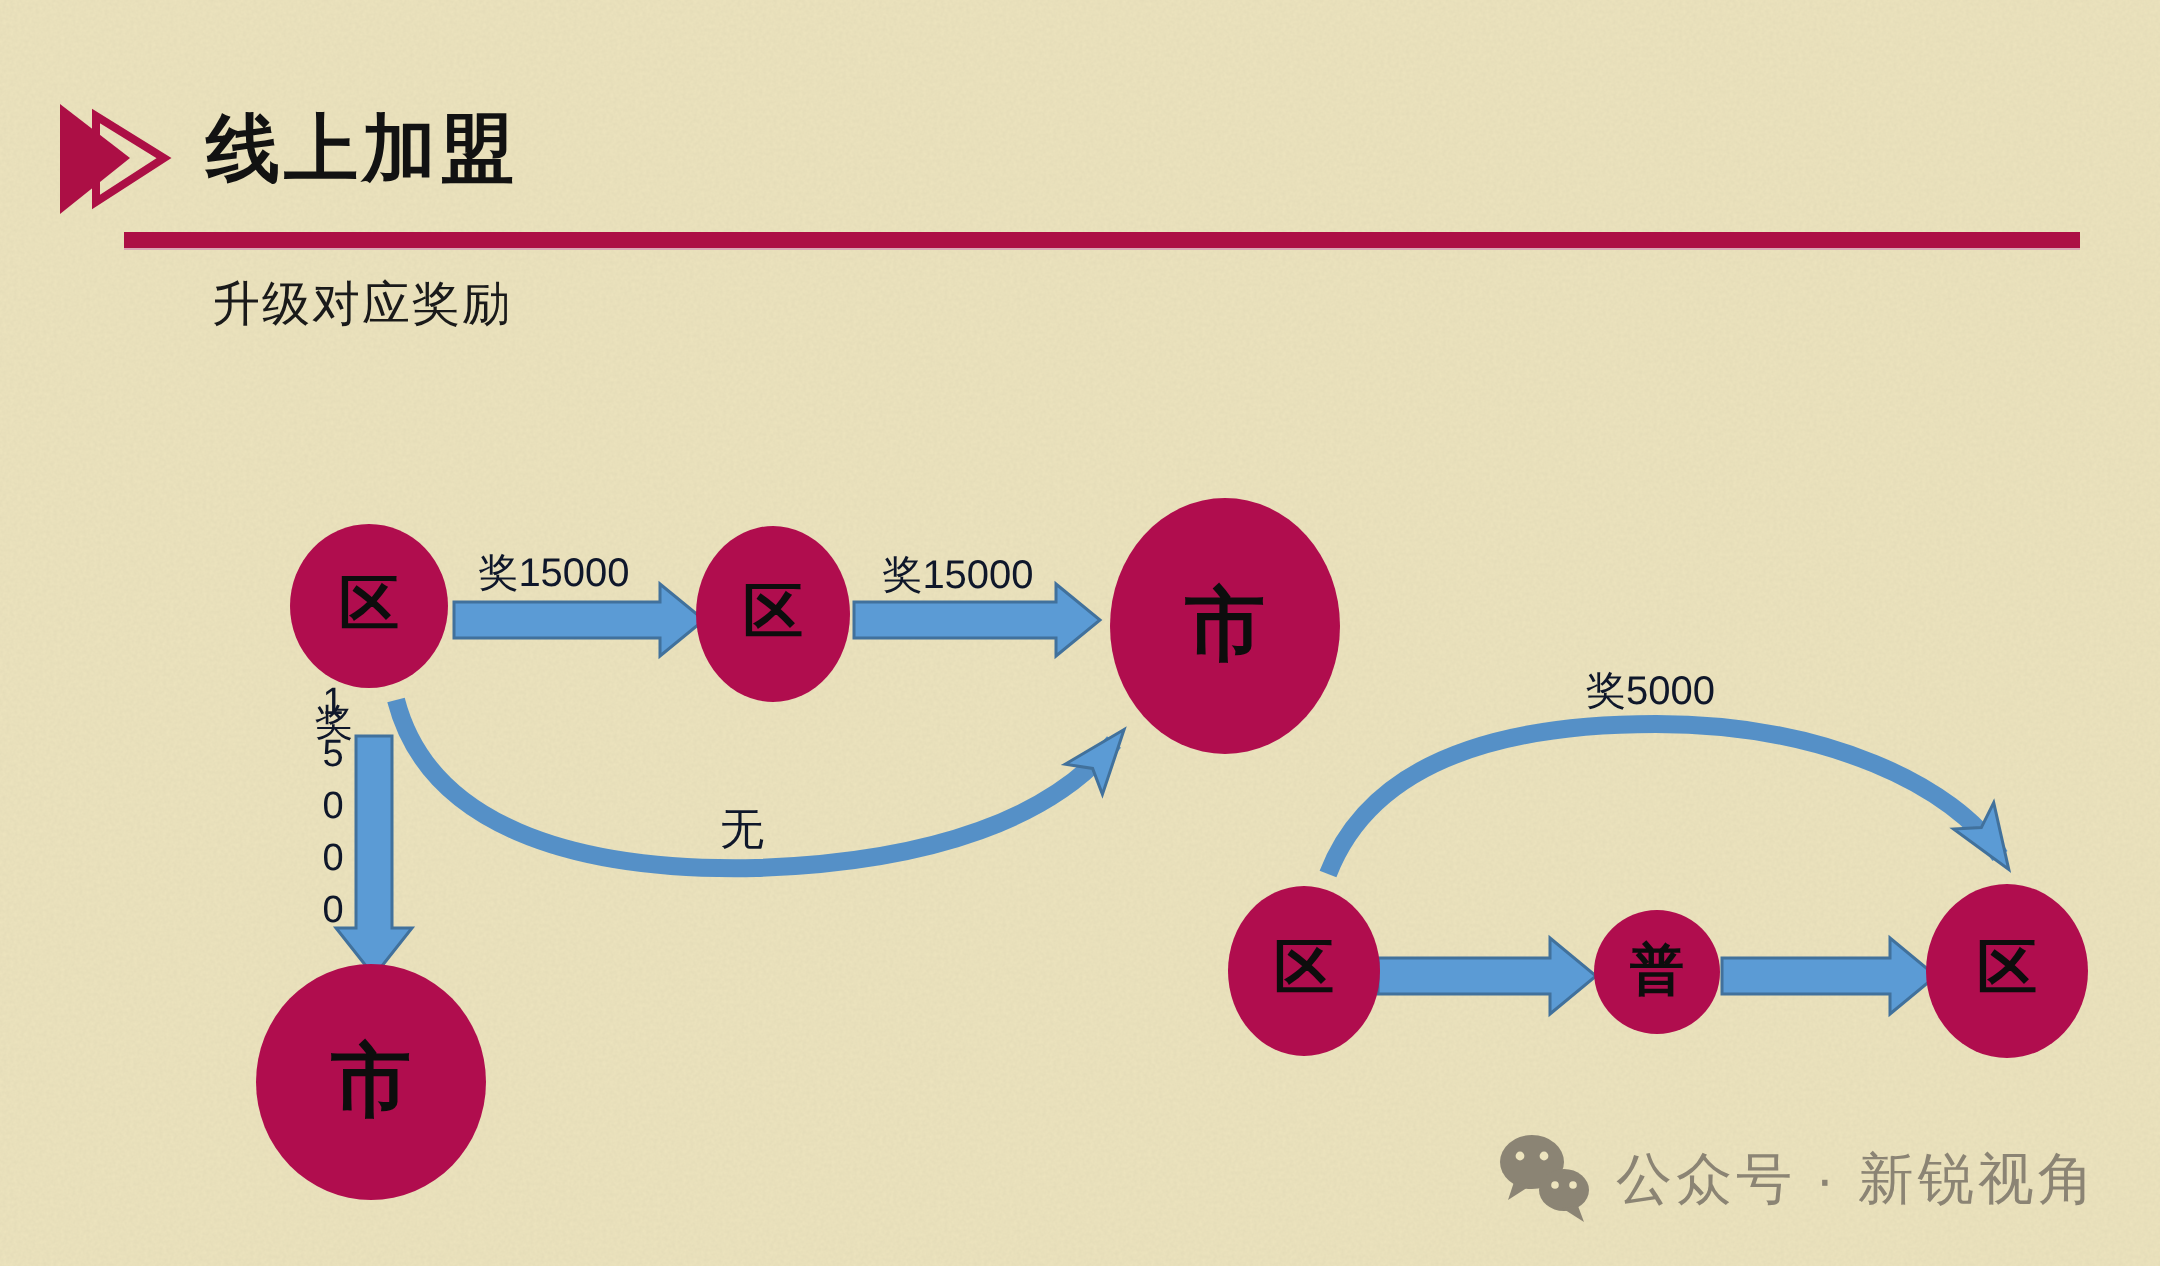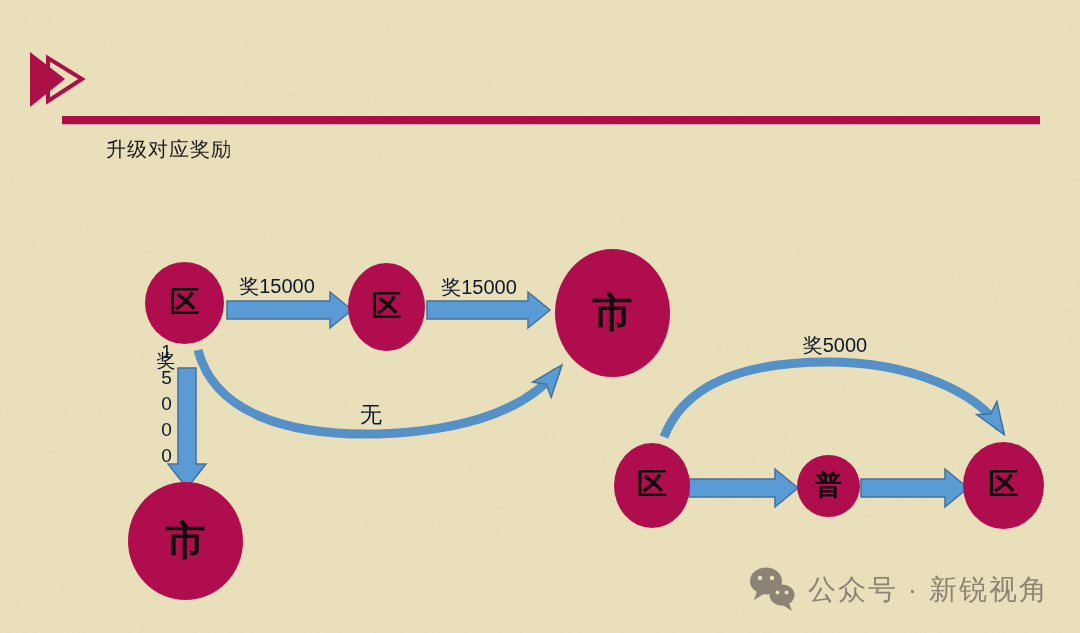--- a/index.html
+++ b/index.html
@@ -16,21 +16,21 @@
   .title{
     position:absolute;left:103px;top:50px;z-index:2;
     font-size:37px;font-weight:bold;letter-spacing:2px;color:#121212;
   }
   .title-rule{
     position:absolute;left:62px;top:116px;width:978px;height:8px;z-index:2;
     background:#AC0F45;border-bottom:1px solid #d8a9b4;
   }
   .subtitle{
     position:absolute;left:106px;top:136px;z-index:2;
-    font-size:20px;letter-spacing:1px;color:#1a1a1a;
+    font-size:24px;letter-spacing:1px;color:#1a1a1a;
   }
 
   
   .arrows{position:absolute;left:0;top:0;z-index:2;}
 
   
   .node{
     position:absolute;z-index:3;border-radius:50%;
     background:#B00D4E;
     display:flex;align-items:center;justify-content:center;
@@ -50,21 +50,21 @@
   
   .edge-label{position:absolute;z-index:4;font-size:20px;color:#0f172a;}
   .lbl-ab{left:231px;top:273px;width:92px;text-align:center;}
   .lbl-bc{left:433px;top:274px;width:92px;text-align:center;}
   .lbl-ad{
     left:153px;top:336px;height:170px;z-index:4;
     writing-mode:vertical-rl;text-orientation:upright;
     font-size:19px;letter-spacing:5px;
   }
   .lbl-ac{left:360px;top:400px;font-size:22px;}
-  .lbl-arc{left:793px;top:332px;width:84px;text-align:center;}
+  .lbl-arc{left:793px;top:332px;width:84px;}
 
   
   .watermark{position:absolute;left:748px;top:566px;z-index:5;display:flex;align-items:center;}
   .wechat-icon{width:50px;height:48px;margin-right:10px;}
   .watermark-text{font-size:28px;color:#8B8474;letter-spacing:2px;white-space:nowrap;}
 </style>
 </head>
 <body>
 
 <div class="slide">
@@ -74,20 +74,21 @@
       <feTurbulence type="fractalNoise" baseFrequency="0.55" numOctaves="2" stitchTiles="stitch"></feTurbulence>
       <feColorMatrix type="matrix" values="0 0 0 0 0.45  0 0 0 0 0.42  0 0 0 0 0.30  0 0 0 0.16 0"></feColorMatrix>
     </filter>
     <rect width="1080" height="633" filter="url(#paperNoise)"></rect>
   </svg>
 
   <svg class="bullet-icon" viewBox="0 0 58 60">
     <polygon points="2,2 2,57 37,29" fill="#AC0F45"></polygon>
     <polygon points="20,8 20,51 54,29" fill="none" stroke="#AC0F45" stroke-width="4"></polygon>
   </svg>
+  <div class="title">线上加盟</div>
   <div class="title-rule"></div>
   <div class="subtitle">升级对应奖励</div>
 
   <svg class="arrows" width="1080" height="633">
     <defs>
       <marker id="arrowHead" markerUnits="userSpaceOnUse" markerWidth="36" markerHeight="32" refX="26" refY="15" orient="auto">
         <path d="M2,3 L34,15 L2,27 L9,15 Z" fill="#5B9BD5" stroke="#41719C" stroke-width="1.5"></path>
       </marker>
     </defs>
 

